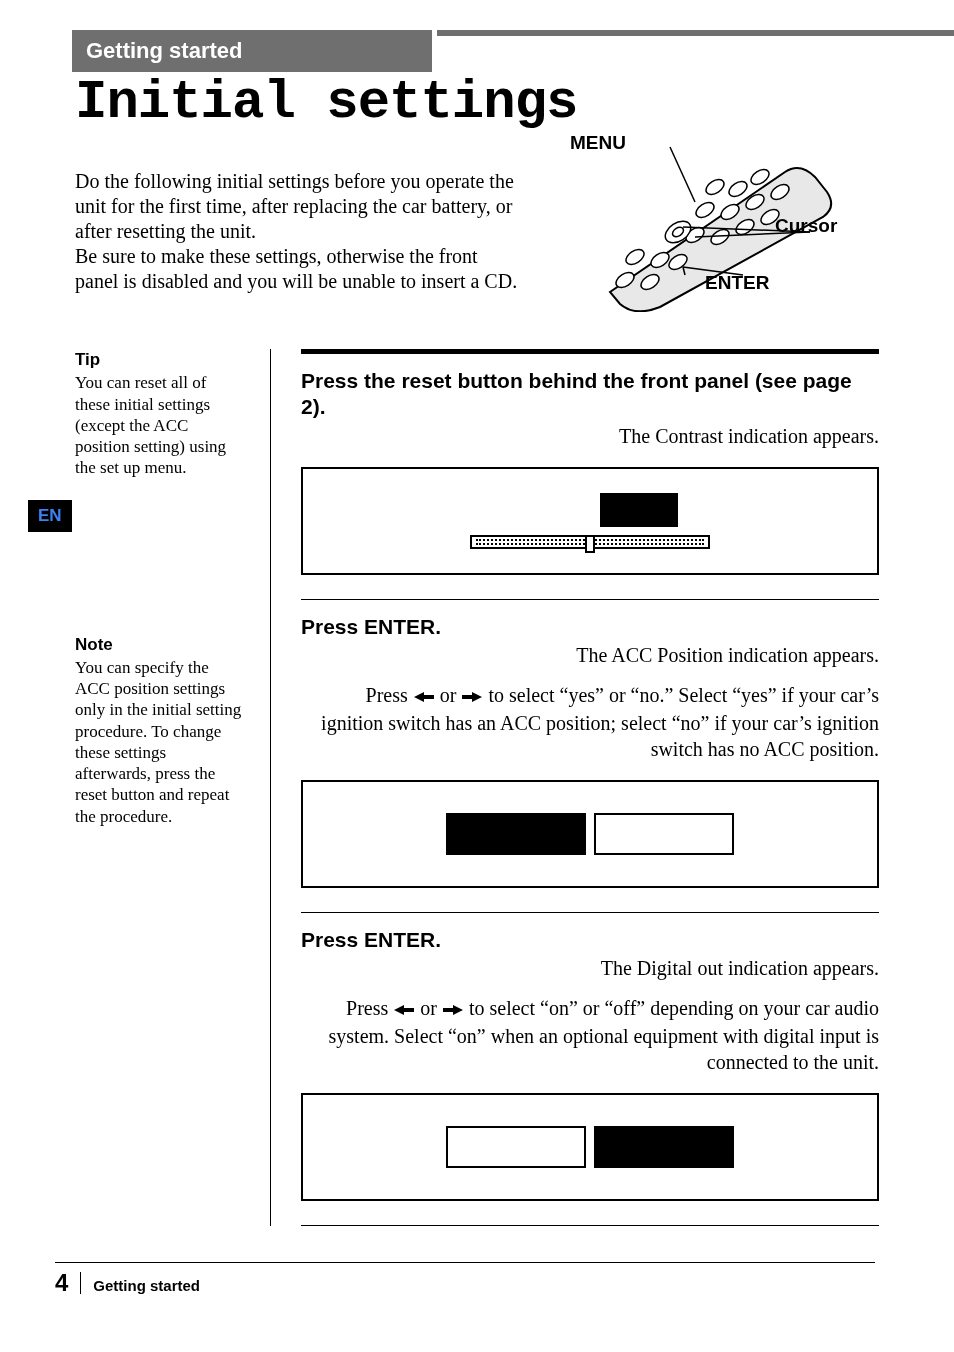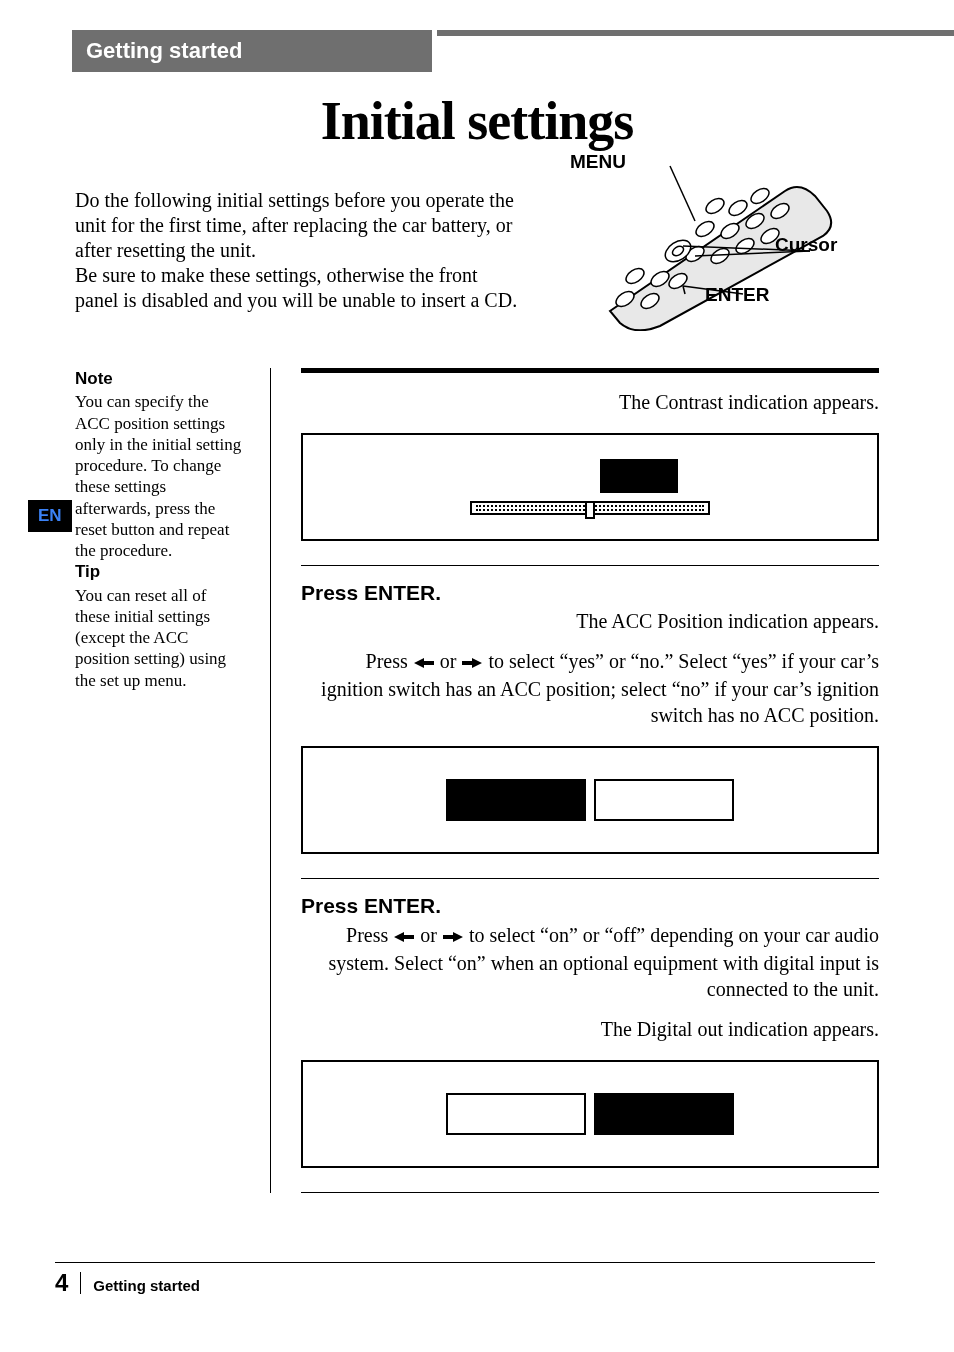--- a/index.html
+++ b/index.html
@@ -24,26 +24,24 @@
   }
   .header-bar-extension {
     position: absolute;
     left: 437px;
     top: 30px;
     right: 0;
     height: 6px;
     background: #6f6f6f;
   }
   h1.title {
-    font-family: Liberation Serif, serif;
+    font-family: Liberation Mono, monospace;
     font-weight: 900;
     font-size: 54px;
-    margin-top: 18px;
     letter-spacing: -1px;
-    text-align: center;
   }
   .intro-row { display: flex; margin-top: 4px; }
   .intro-text {
     width: 450px;
     font-size: 20px;
     line-height: 1.25;
     margin-top: 32px;
   }
   .remote-area {
     flex: 1;
@@ -53,21 +51,21 @@
   .remote-svg { position: absolute; left: 40px; top: -5px; }
   .remote-label {
     position: absolute;
     font-family: Arial, Helvetica, sans-serif;
     font-weight: bold;
     font-size: 19px;
     text-align: right;
   }
   .lbl-menu { left: 45px; top: -5px; }
   .lbl-cursor { left: 250px; top: 78px; }
-  .lbl-enter { left: 180px; top: 128px; }
+  .lbl-enter { left: 180px; top: 135px; }
 
   .main-columns { display: flex; margin-top: 55px; }
   .sidebar { width: 195px; padding-right: 25px; font-size: 17px; line-height: 1.25; }
   .sidebar .block { margin-bottom: 155px; }
   .sidebar .heading { font-family: Arial, Helvetica, sans-serif; font-weight: bold; font-size: 17px; margin-bottom: 2px; }
 
   .lang-tab {
     position: absolute;
     left: 28px;
     top: 500px;
@@ -217,35 +215,36 @@
       <div class="remote-label lbl-menu">MENU</div>
       <div class="remote-label lbl-cursor">Cursor</div>
       <div class="remote-label lbl-enter">ENTER</div>
     </div>
   </div>
 
   <div class="lang-tab">EN</div>
 
   <div class="main-columns">
     <div class="sidebar">
+      <div class="block">
+        <div class="heading">Tip</div>
+        <div>You can reset all of these initial settings (except the ACC position setting) using the set up menu.</div>
+      </div>
       <div class="block" style="margin-bottom:0;">
         <div class="heading">Note</div>
         <div>You can specify the ACC position settings only in the initial setting procedure. To change these settings afterwards, press the reset button and repeat the procedure.</div>
       </div>
-      <div class="block">
-        <div class="heading">Tip</div>
-        <div>You can reset all of these initial settings (except the ACC position setting) using the set up menu.</div>
-      </div>
     </div>
 
     <div class="divider-v"></div>
 
     <div class="steps">
 
       <div class="step">
+        <div class="step-title">Press the reset button behind the front panel (see page 2).</div>
         <div class="step-body">
           <p>The Contrast indication appears.</p>
         </div>
         <div class="display-box">
           <div class="contrast-inner">
             <div class="contrast-block"></div>
             <div class="contrast-bar">
               <div class="dots"></div>
                 <div class="dots2"></div>
                 <div class="marker"></div>
@@ -274,28 +273,28 @@
             <div class="cell"></div>
           </div>
         </div>
       </div>
 
       <div class="step-sep"></div>
 
       <div class="step" style="border-top:none;">
         <div class="step-title">Press ENTER.</div>
         <div class="step-body">
+          <p>The Digital out indication appears.</p>
           <p>
             <span>Press </span><span class="arrow-glyph"><svg width="22" height="14">
                   <path d="M11 2 L1 7 L11 12 L11 9 L21 9 L21 5 L11 5 Z" fill="#000"></path>
                 </svg></span><span> or </span><span class="arrow-glyph"><svg width="22" height="14">
                   <path d="M11 2 L21 7 L11 12 L11 9 L1 9 L1 5 L11 5 Z" fill="#000"></path>
                 </svg></span><span> to select “on” or “off” depending on your car audio system. Select “on” when an optional equipment with digital input is connected to the unit.</span>
           </p>
-          <p>The Digital out indication appears.</p>
         </div>
         <div class="display-box">
           <div class="twocell">
             <div class="cell"></div>
             <div class="cell filled"></div>
           </div>
         </div>
       </div>
 
       <div class="step-sep"></div>

